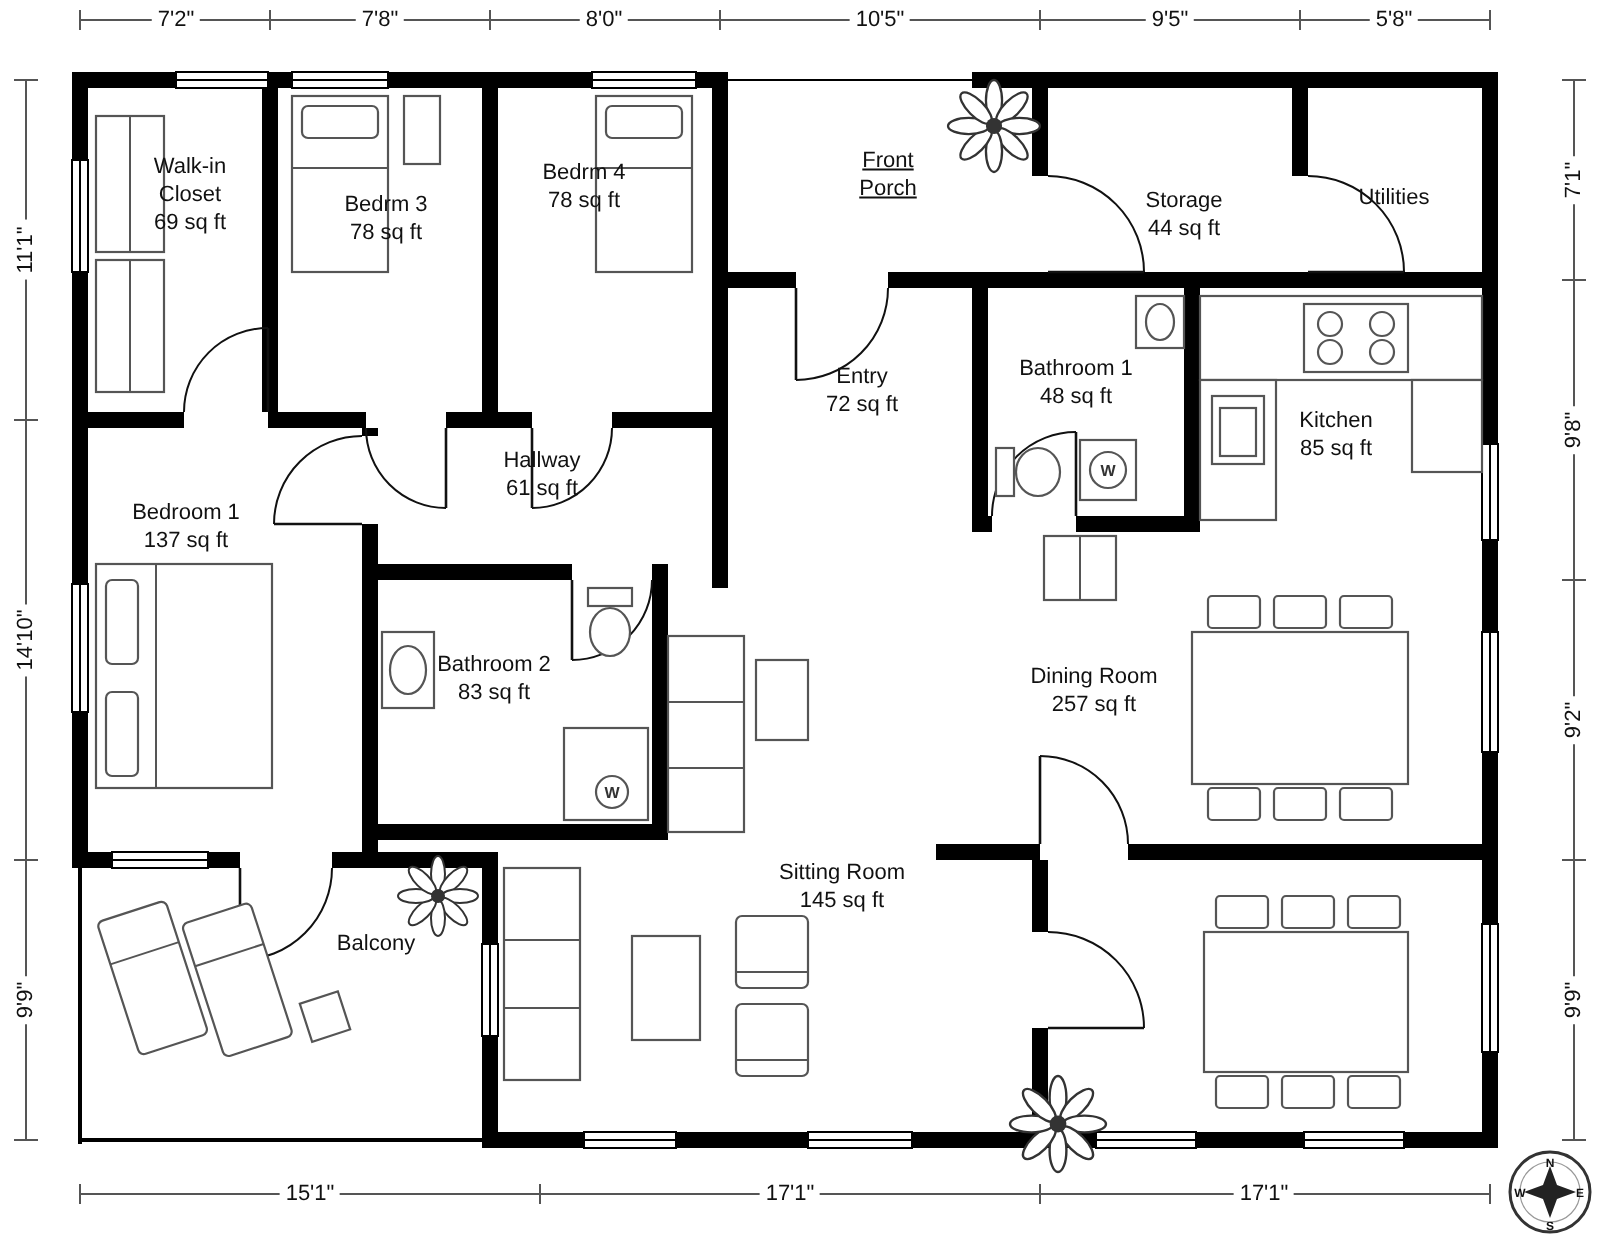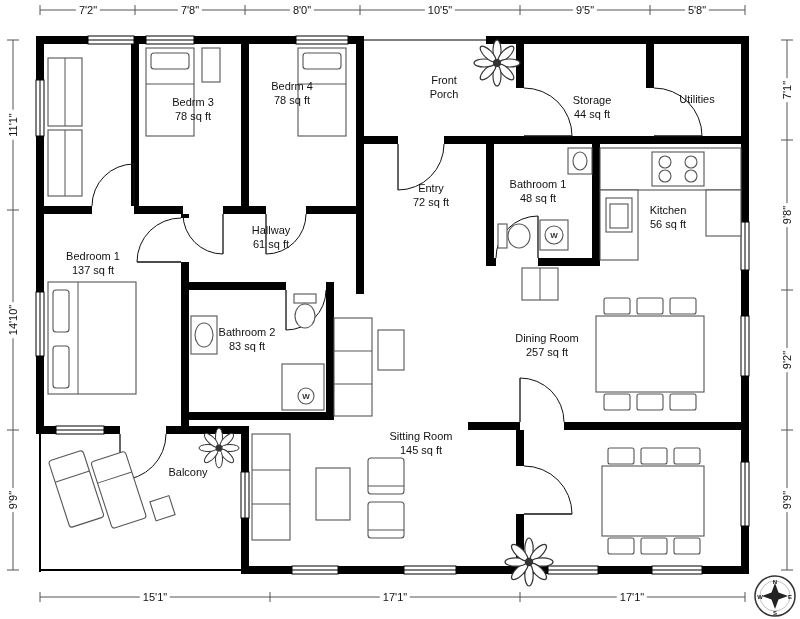--- a/index.html
+++ b/index.html
@@ -13,21 +13,21 @@
   .door line{stroke:#111;stroke-width:1.3;}
   .door path{fill:none;stroke:#111;stroke-width:1;}
   .furn rect,.furn ellipse,.furn circle{fill:#fff;stroke:#555;stroke-width:1.1;}
   .furn line{stroke:#555;stroke-width:1;}
   .dims line{stroke:#555;stroke-width:1;}
   text.sym{font:700 8px "Liberation Sans",sans-serif;fill:#333;text-anchor:middle;}
   text.cmp{font:700 6px "Liberation Sans",sans-serif;fill:#111;text-anchor:middle;}
   .rlabel{position:absolute;transform:translate(-50%,-50%);text-align:center;
           font-size:11px;color:#111;line-height:1.25;white-space:nowrap;}
   .rlabel.wrap60{width:64px;white-space:normal;}
-  .rlabel.wrap40{width:44px;white-space:normal;}
+  .rlabel.wrap40{width:44px;white-space:normal;text-decoration:underline;}
   .dim{position:absolute;transform:translate(-50%,-50%);font-size:11px;color:#111;
        background:#fff;padding:0 3px;white-space:nowrap;}
   .dim.vert{transform:translate(-50%,-50%) rotate(-90deg);}
 </style>
 </head>
 <body>
 
 <div class="stage">
 
 <svg width="800" height="619" viewBox="0 0 800 619">
@@ -315,20 +315,24 @@
     <circle cx="775" cy="596" r="20" fill="#fff" stroke="#333" stroke-width="1.5"></circle>
     <circle cx="775" cy="596" r="15" fill="none" stroke="#999" stroke-width="0.6"></circle>
     <path d="M775 583 L778.5 592.5 L788 596 L778.5 599.5 L775 609 L771.5 599.5 L762 596 L771.5 592.5 Z" fill="#222"></path>
     <text class="cmp" x="775" y="583.5">N</text>
     <text class="cmp" x="790" y="598.5">E</text>
     <text class="cmp" x="775" y="615">S</text>
     <text class="cmp" x="760" y="598.5">W</text>
   </g>
 </svg>
 
+  <div class="rlabel wrap60" style="left:95px;top:98px">
+    <div>Walk-in Closet</div>
+    <div>69 sq ft</div>
+  </div>
   <div class="rlabel" style="left:193px;top:110px">
     <div>Bedrm 3</div>
     <div>78 sq ft</div>
   </div>
   <div class="rlabel" style="left:292px;top:94px">
     <div>Bedrm 4</div>
     <div>78 sq ft</div>
   </div>
   <div class="rlabel wrap40" style="left:444px;top:88px">
     <div>Front Porch</div>
@@ -345,21 +349,21 @@
   <div class="rlabel" style="left:431px;top:196px">
     <div>Entry</div>
     <div>72 sq ft</div>
   </div>
   <div class="rlabel" style="left:538px;top:192px">
     <div>Bathroom 1</div>
     <div>48 sq ft</div>
   </div>
   <div class="rlabel" style="left:668px;top:218px">
     <div>Kitchen</div>
-    <div>56 sq ft</div>
+    <div>85 sq ft</div>
   </div>
   <div class="rlabel" style="left:93px;top:264px">
     <div>Bedroom 1</div>
     <div>137 sq ft</div>
   </div>
   <div class="rlabel" style="left:271px;top:238px">
     <div>Hallway</div>
     <div>61 sq ft</div>
   </div>
   <div class="rlabel" style="left:247px;top:340px">

